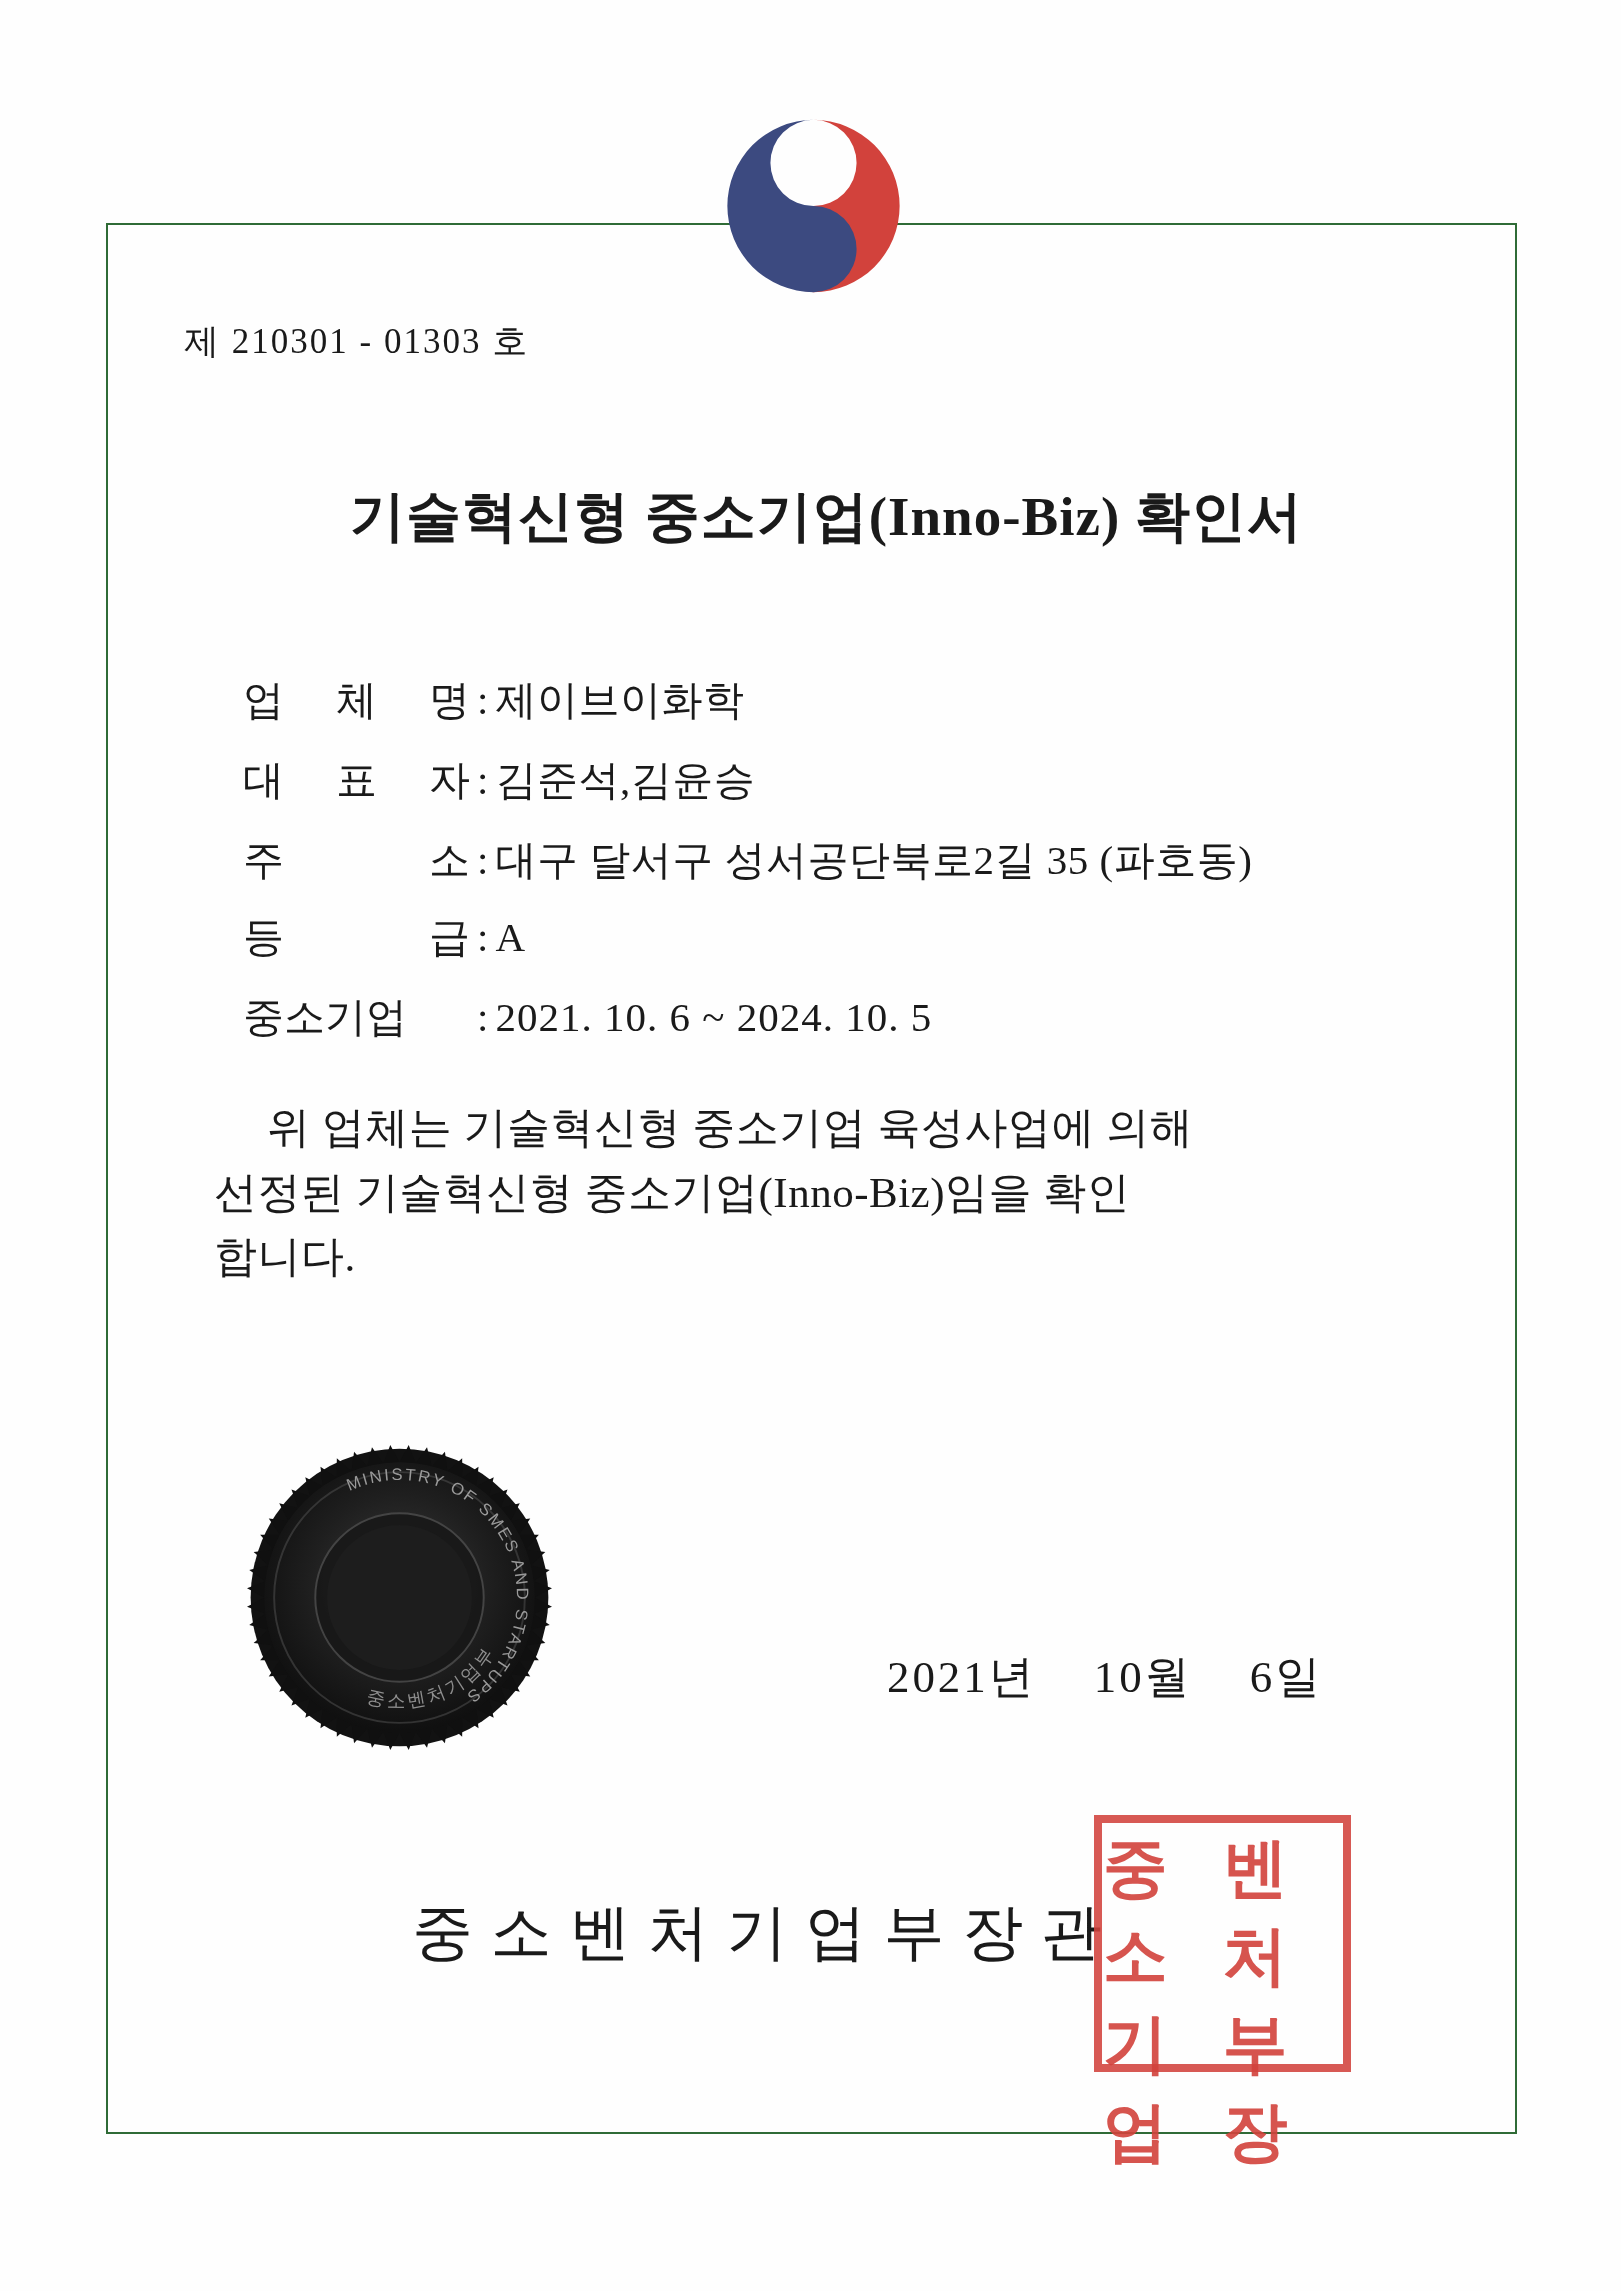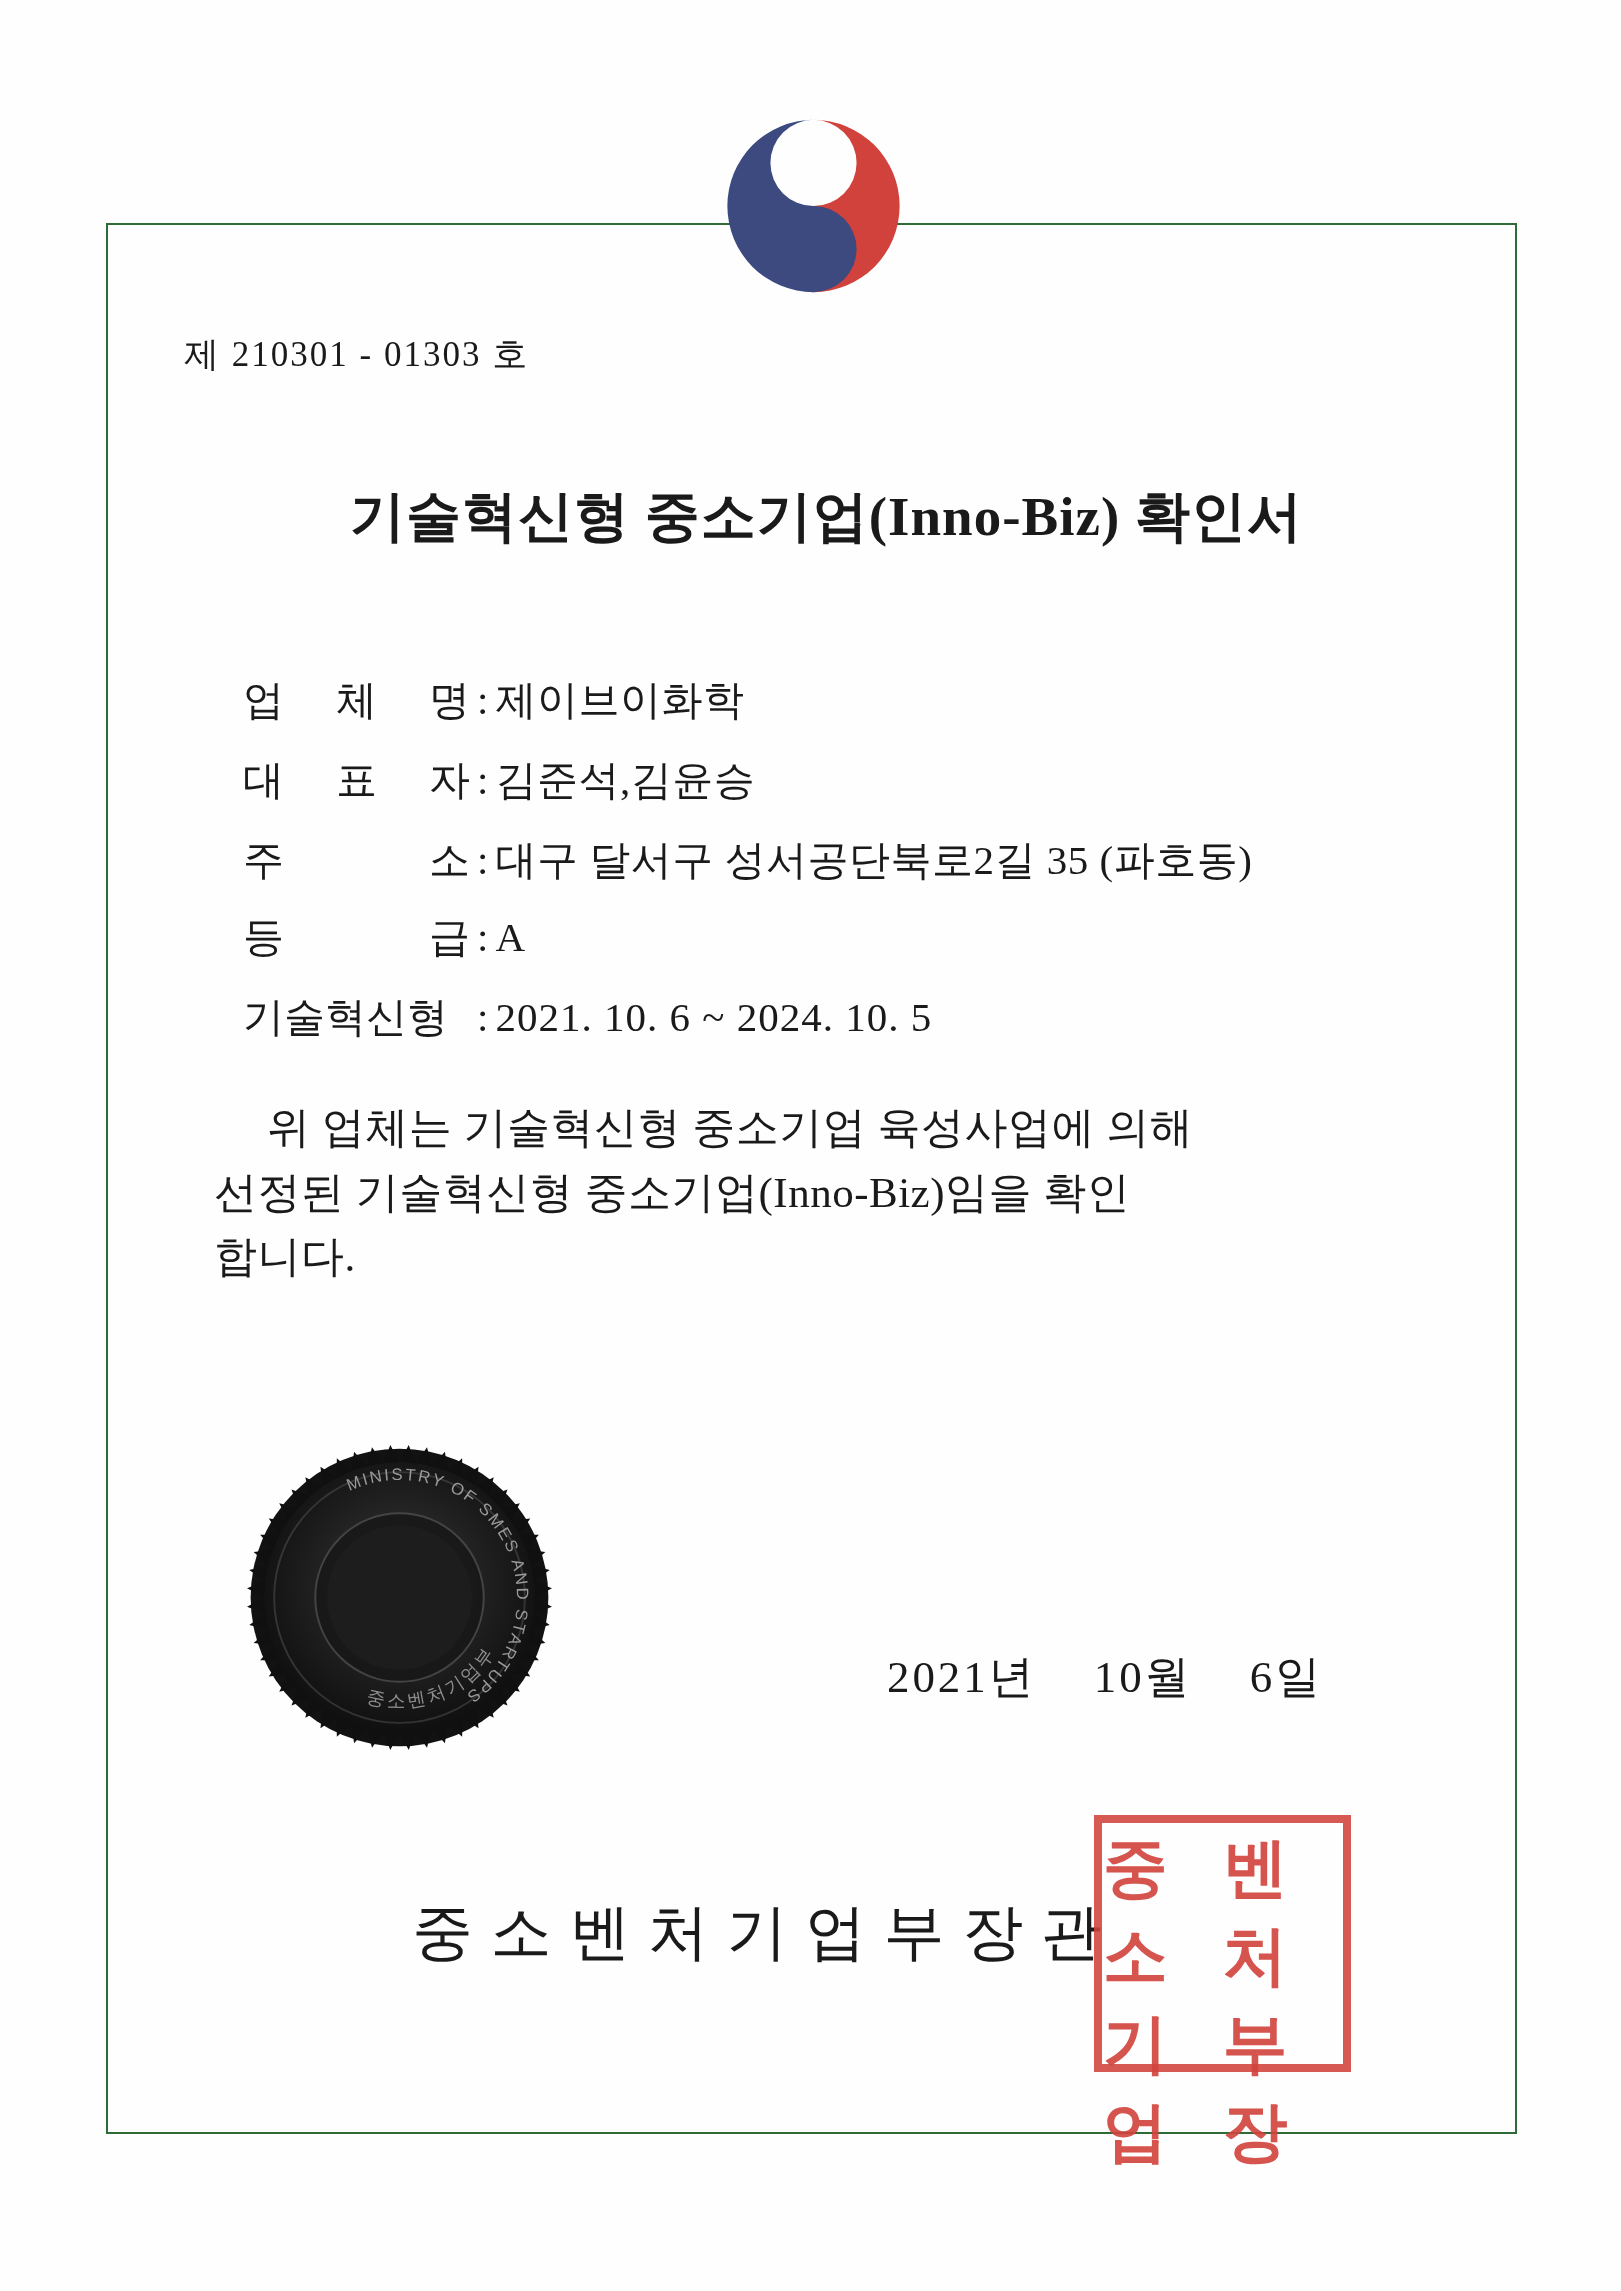--- a/index.html
+++ b/index.html
@@ -43,21 +43,21 @@
     top: 110px;
     width: 231px;
     height: 192px;
     z-index: 5;
   }
 
   
   #doc-number {
     position: absolute;
     left: 184px;
-    top: 331px;
+    top: 318px;
     font-size: 35px;
     letter-spacing: 2px;
     white-space: nowrap;
   }
 
   
   #certificate-title {
     position: absolute;
     left: 0;
     top: 480px;
@@ -240,21 +240,21 @@
         <span>등</span>
         <span></span>
         <span>급</span>
       </span>
       <span class="field-colon">:</span>
       <span class="field-value">A</span>
     </div>
 
     <div class="field-row">
       <span class="field-label">
-        <span>기술혁신형</span>
+        <span>중소기업</span>
       </span>
       <span class="field-colon">:</span>
       <span class="field-value mono-ish">2021. 10. 6 ~ 2024. 10. 5</span>
     </div>
 
   </div>
 
   <div id="body-paragraph">
     <div><span class="indent"></span><span>위 업체는 기술혁신형 중소기업 육성사업에 의해</span></div>
     <div>선정된 기술혁신형 중소기업(Inno-Biz)임을 확인</div>

